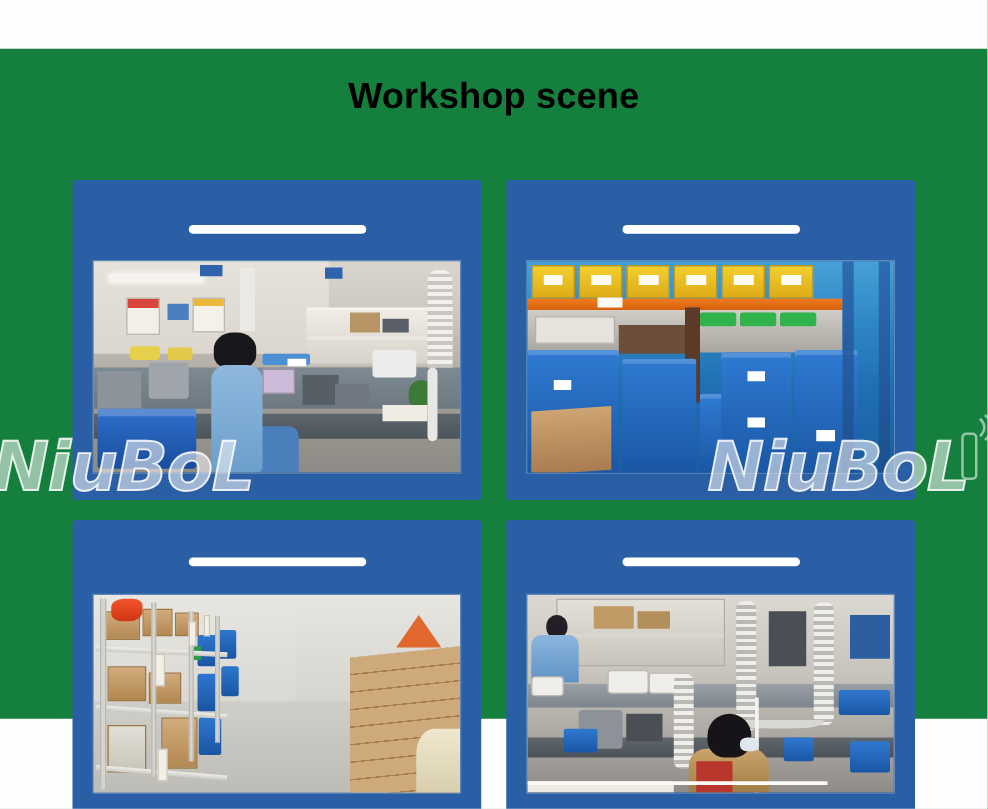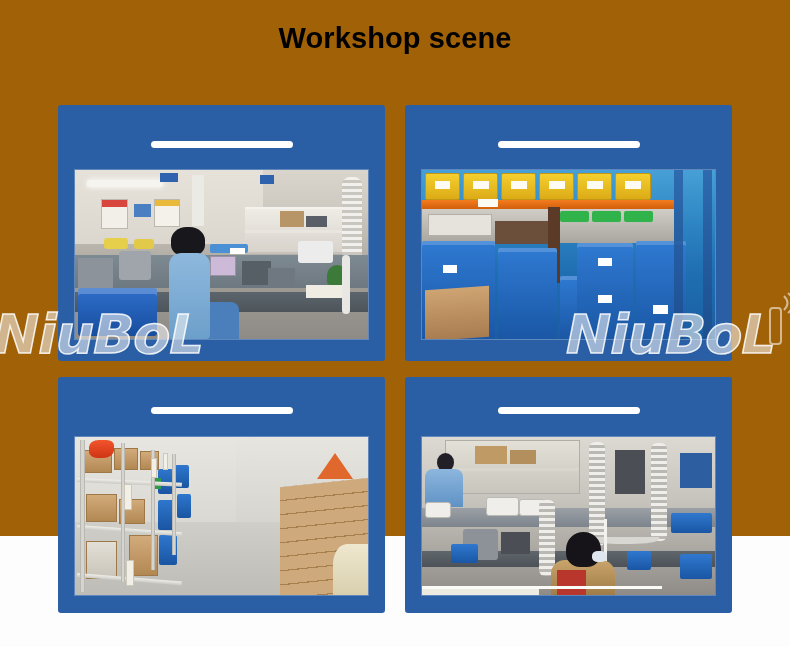--- a/index.html
+++ b/index.html
@@ -2,21 +2,21 @@
 <html><head>
 <meta charset="utf-8">
 <style>
   * { margin:0; padding:0; box-sizing:border-box; }
   html, body {
     width:790px; height:647px;
     background:#fdfdfd;
     font-family:"Liberation Sans", sans-serif;
     overflow:hidden;
   }
-  #page { position:relative; width:790px; height:536px; background:#a16207; }
+  #page { position:relative; width:790px; height:536px; background:#15803d;margin-top:39px; }
 
   
   .page-title{
     position:absolute; left:0; top:22px; width:790px;
     text-align:center;
     font-size:29px; font-weight:bold; color:#000;
     letter-spacing:.1px;
   }
 
   

